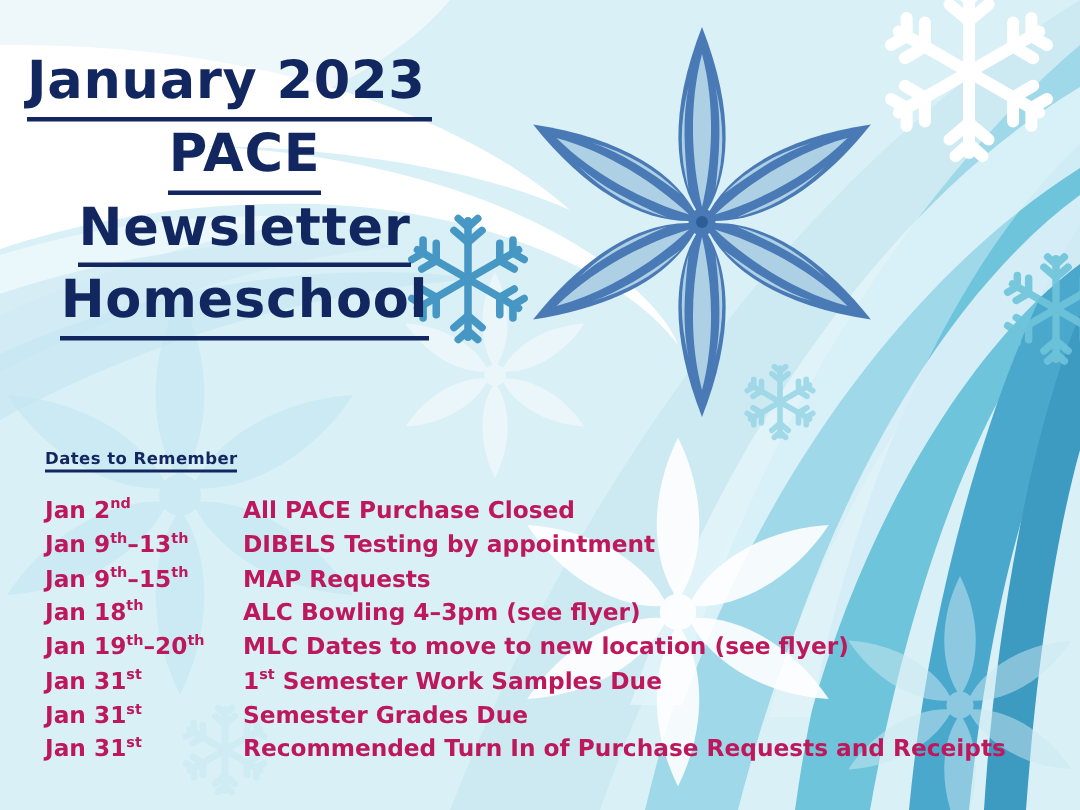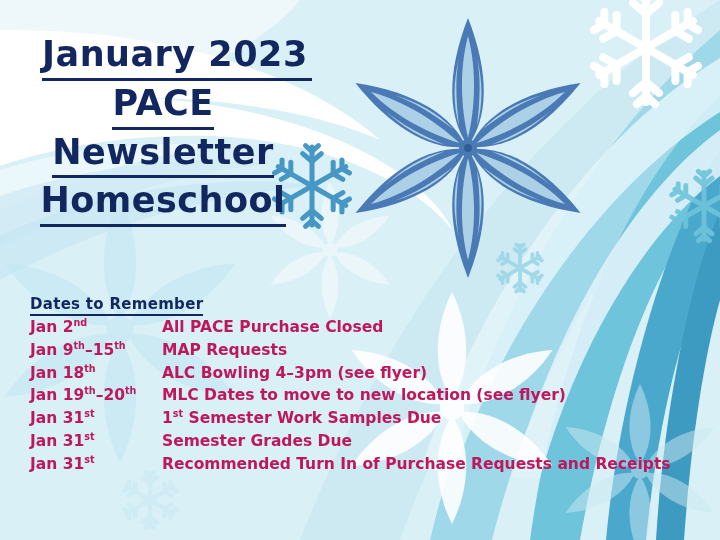--- a/index.html
+++ b/index.html
@@ -46,40 +46,41 @@
     white-space: nowrap;
     text-align: center;
   }
 
   .title-line span.u {
     display: inline-block;
     border-bottom: 3px solid #12265f;
     padding-bottom: 1px;
   }
 
-  .title-line.t1 { text-align: left; margin-left: 24px; }
+  .title-line.t1 { text-align: left; }
   .title-line.t1 span.u { padding-right: 4px; }
 
   
   .dates-section {
     position: absolute;
     left: 30px;
     top: 294px;
     z-index: 30;
   }
 
   .dates-heading {
     color: #12265f;
     font-family: "DejaVu Sans", sans-serif;
     font-weight: bold;
-    font-size: 15px;
+    font-size: 11px;
     letter-spacing: 0.3px;
     display: inline-block;
     border-bottom: 2px solid #12265f;
     padding-bottom: 1px;
+    margin-bottom: 14px;
   }
 
   .dates-table {
     border-collapse: collapse;
   }
 
   .dates-table td {
     color: #be185d;
     font-family: "DejaVu Sans", sans-serif;
     font-weight: bold;
@@ -302,20 +303,24 @@
 
   <div class="dates-section">
     <div class="dates-heading">Dates to Remember</div>
     <table class="dates-table">
       <tbody>
           <tr>
             <td class="date-cell">Jan 2<sup class="ord">nd</sup></td>
             <td class="desc-cell">All PACE Purchase Closed</td>
           </tr>
           <tr>
+            <td class="date-cell">Jan 9<sup class="ord">th</sup>–13<sup class="ord">th</sup></td>
+            <td class="desc-cell">DIBELS Testing by appointment</td>
+          </tr>
+          <tr>
             <td class="date-cell">Jan 9<sup class="ord">th</sup>–15<sup class="ord">th</sup></td>
             <td class="desc-cell">MAP Requests</td>
           </tr>
           <tr>
             <td class="date-cell">Jan 18<sup class="ord">th</sup></td>
             <td class="desc-cell">ALC Bowling 4–3pm (see flyer)</td>
           </tr>
           <tr>
             <td class="date-cell">Jan 19<sup class="ord">th</sup>–20<sup class="ord">th</sup></td>
             <td class="desc-cell">MLC Dates to move to new location (see flyer)</td>

